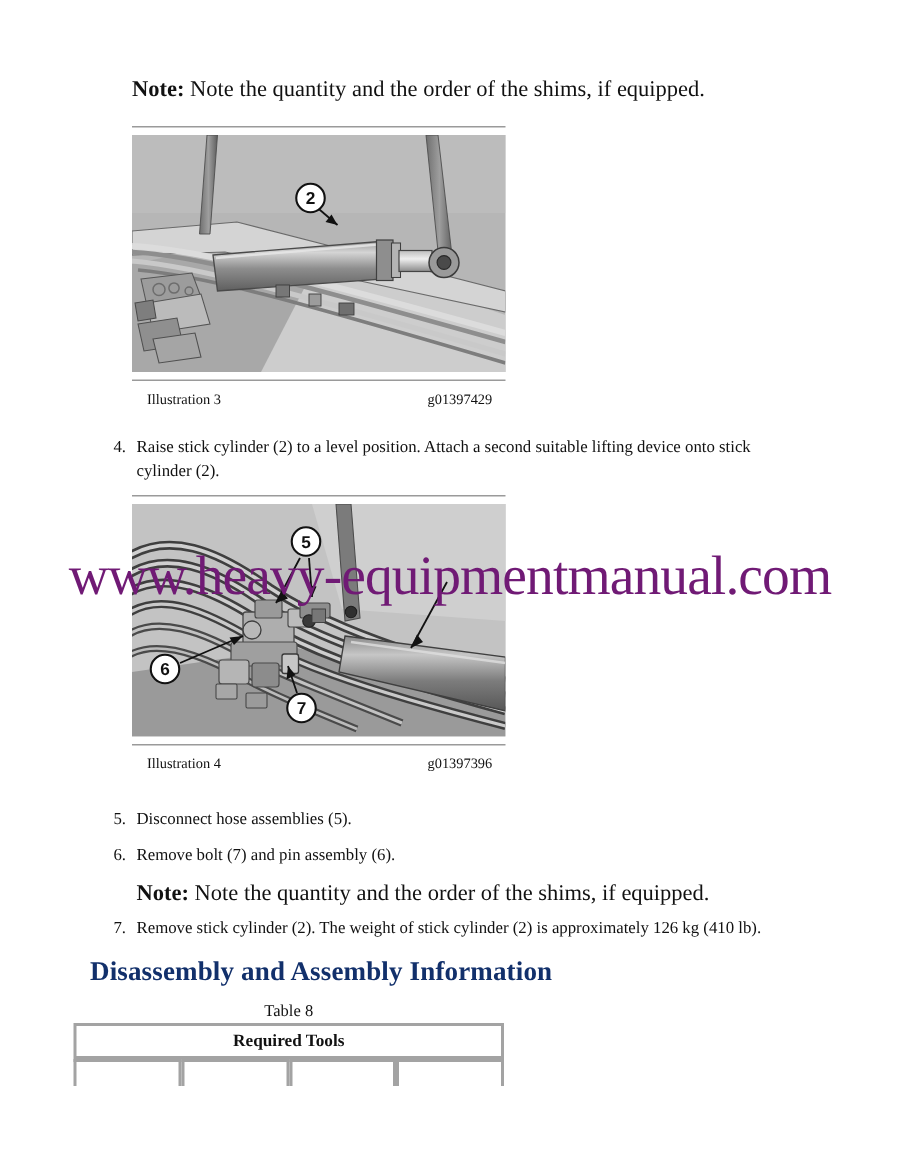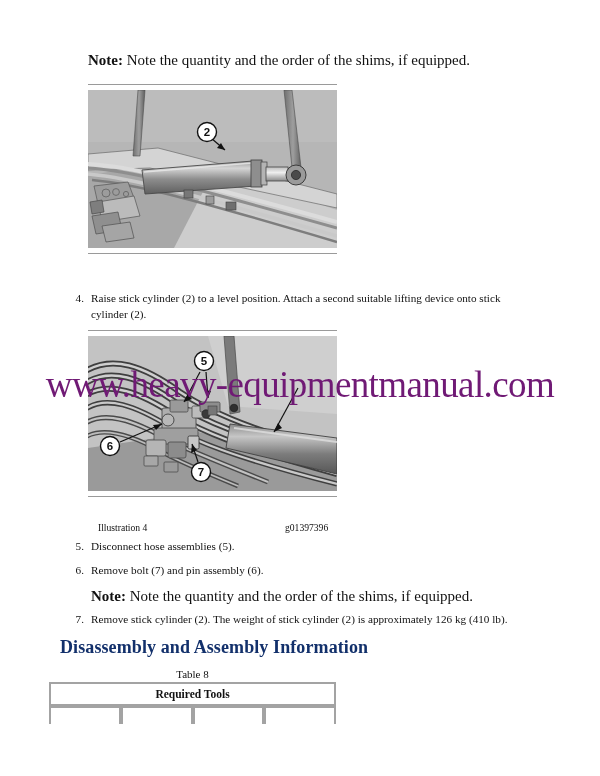--- a/index.html
+++ b/index.html
@@ -229,20 +229,24 @@
         <rect x="118" y="106" width="8" height="8" fill="#9c9c9c" stroke="#3d3d3d" stroke-width="0.6"></rect>
         <rect x="138" y="112" width="10" height="8" fill="#6f6f6f" stroke="#3d3d3d" stroke-width="0.6"></rect>
 
         <path d="M137 60 L123 48" stroke="#111" stroke-width="1.2" fill="none"></path>
         <path d="M137 60 L129 58 L133 53 Z" fill="#111"></path>
         <circle cx="119" cy="42" r="9.5" fill="#ffffff" stroke="#111" stroke-width="1.4"></circle>
         <text x="119" y="46.2" text-anchor="middle" font-family="Liberation Sans, sans-serif" font-size="11.5" font-weight="bold" fill="#111">2</text>
       </svg>
     </div>
     <div class="rule"></div>
+    <div class="caption" style="margin-top:7px;">
+      <span class="cap-left">Illustration 3</span>
+      <span class="cap-right">g01397429</span>
+    </div>
   </div>
 
   <div class="step" style="left:68px; top:290px; width:466px;">
     <span class="num">4.</span>
     <span class="body">Raise stick cylinder (2) to a level position. Attach a second suitable lifting device onto stick cylinder (2).</span>
   </div>
 
   <div class="illus-block" style="left:88px; top:330px; width:249px;">
     <div class="rule"></div>
     <div class="figure" style="height:155px;">
@@ -317,21 +321,21 @@
         <path d="M110 126 L104 108" stroke="#111" stroke-width="1.2" fill="none"></path>
         <path d="M104 108 L103 117 L109 114 Z" fill="#111"></path>
         <circle cx="113" cy="136" r="9.5" fill="#ffffff" stroke="#111" stroke-width="1.4"></circle>
         <text x="113" y="140.2" text-anchor="middle" font-family="Liberation Sans, sans-serif" font-size="11.5" font-weight="bold" fill="#111">7</text>
 
         <path d="M186 96 L210 52" stroke="#111" stroke-width="1.2" fill="none"></path>
         <path d="M186 96 L190 87 L194 92 Z" fill="#111"></path>
       </svg>
     </div>
     <div class="rule"></div>
-    <div class="caption" style="margin-top:25px;">
+    <div class="caption" style="margin-top:7px;">
       <span class="cap-left">Illustration 4</span>
       <span class="cap-right">g01397396</span>
     </div>
   </div>
 
   <div class="step" style="left:68px; top:538px; width:466px;">
     <span class="num">5.</span>
     <span class="body">Disconnect hose assemblies (5).</span>
   </div>
 

